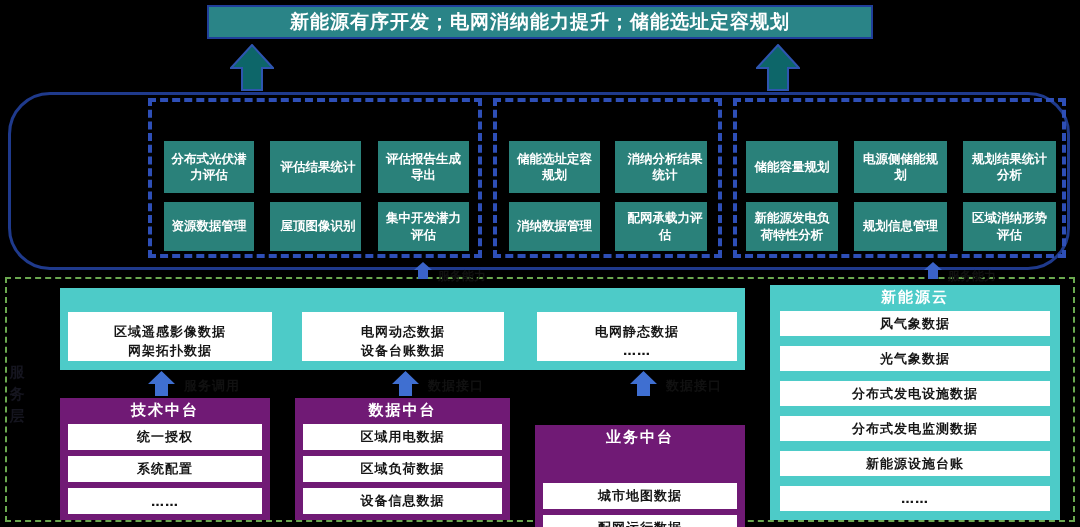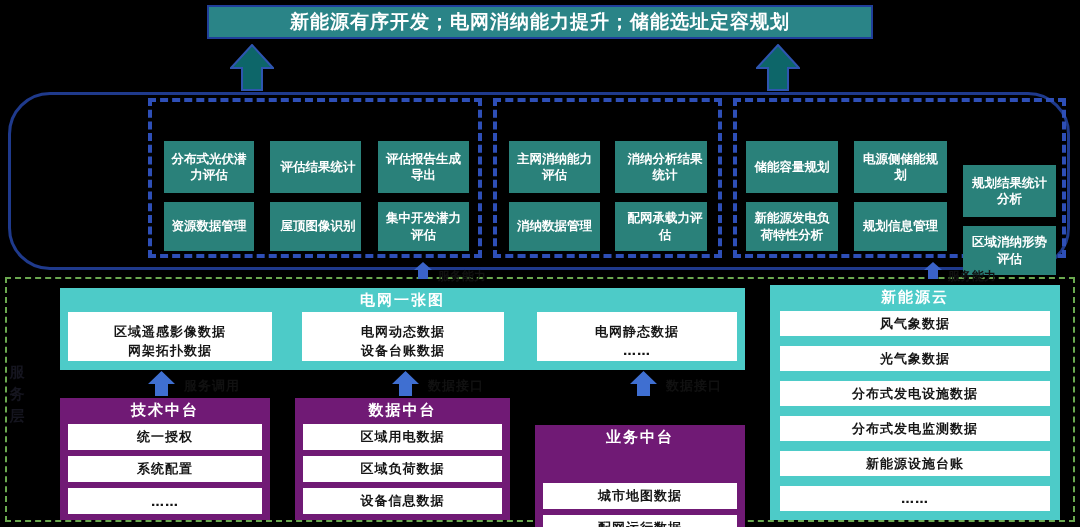--- a/index.html
+++ b/index.html
@@ -32,21 +32,21 @@
   #group-pv{left:148px;width:334px;}
   #group-absorb{left:493px;width:229px;}
   #group-storage{left:733px;width:333px;}
 
   .teal-box{
     position:absolute;background:#2A817A;color:#fff;font-weight:bold;
     font-size:12.5px;line-height:1.3;display:flex;align-items:center;justify-content:center;
     text-align:center;box-sizing:border-box;padding:2px 3px;
   }
   .r1{top:39px;height:52px;} .r2{top:100px;height:49px;}
-  .g3-c1{left:9px;width:92px;} .g3-c2{left:117px;width:93px;} .g3-c3{left:226px;width:93px;margin-top:24px;}
+  .g3-c1{left:9px;width:92px;} .g3-c2{left:117px;width:93px;} .g3-c3{left:226px;width:93px;}
   .g1-c1{left:12px;width:90px;} .g1-c2{left:118px;width:91px;padding-left:8px;} .g1-c3{left:226px;width:91px;}
   .g2-c1{left:12px;width:91px;} .g2-c2{left:118px;width:92px;padding-left:11px;}
 
   
   #service-border{
     left:5px;top:277px;width:1070px;height:245px;
     border:2px dashed #6AA84F;box-sizing:border-box;
   }
   #service-label{
     left:8px;top:362px;width:18px;color:#15151F;font-size:15px;font-weight:bold;
@@ -116,21 +116,21 @@
 <div id="group-pv" class="abs group">
   <div class="teal-box r1 g1-c1">分布式光伏潜力评估</div>
   <div class="teal-box r1 g1-c2">评估结果统计</div>
   <div class="teal-box r1 g1-c3">评估报告生成导出</div>
   <div class="teal-box r2 g1-c1">资源数据管理</div>
   <div class="teal-box r2 g1-c2">屋顶图像识别</div>
   <div class="teal-box r2 g1-c3">集中开发潜力评估</div>
 </div>
 
 <div id="group-absorb" class="abs group">
-  <div class="teal-box r1 g2-c1">主网消纳能力评估</div>
+  <div class="teal-box r1 g2-c1">储能选址定容规划</div>
   <div class="teal-box r1 g2-c2">消纳分析结果统计</div>
   <div class="teal-box r2 g2-c1">消纳数据管理</div>
   <div class="teal-box r2 g2-c2">配网承载力评估</div>
 </div>
 
 <div id="group-storage" class="abs group">
   <div class="teal-box r1 g3-c1">储能容量规划</div>
   <div class="teal-box r1 g3-c2">电源侧储能规划</div>
   <div class="teal-box r1 g3-c3">规划结果统计分析</div>
   <div class="teal-box r2 g3-c1">新能源发电负荷特性分析</div>
@@ -148,21 +148,20 @@
 </div>
 <div id="cap-label-left" class="abs cap-label">服务能力</div>
 <div id="cap-arrow-right" class="abs cap-arrow">
   <svg width="18" height="17" viewBox="0 0 18 17">
       <polygon points="9,0 18,8 14,8 14,17 4,17 4,8 0,8" fill="#3A63C8"></polygon>
     </svg>
 </div>
 <div id="cap-label-right" class="abs cap-label">服务能力</div>
 
 <div id="grid-map" class="abs teal-panel">
-  <div class="panel-title">电网一张图</div>
   <div class="white-row gm-r1 gm-c1">区域遥感影像数据</div>
   <div class="white-row gm-r2 gm-c1">网架拓扑数据</div>
   <div class="white-row gm-r1 gm-c2">电网动态数据</div>
   <div class="white-row gm-r2 gm-c2">设备台账数据</div>
   <div class="white-row gm-r1 gm-c3">电网静态数据</div>
   <div class="white-row gm-r2 gm-c3">……</div>
 </div>
 
 <div id="mid-arrow-1" class="abs mid-arrow">
   <svg width="27" height="25" viewBox="0 0 27 25">

